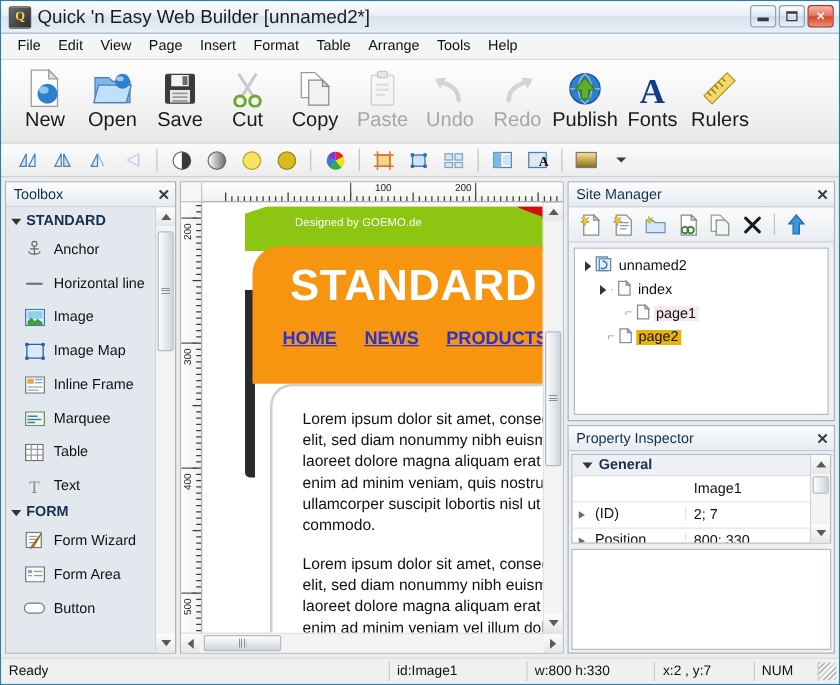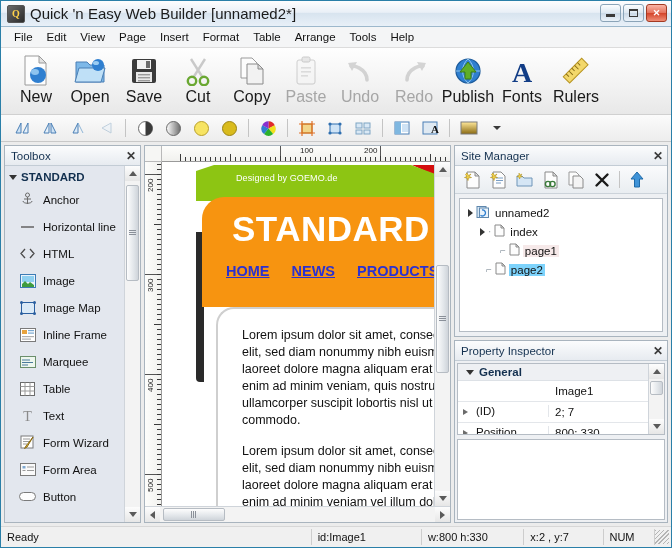--- a/index.html
+++ b/index.html
@@ -200,21 +200,21 @@
   .site-mgr{flex:0 0 192px;}
   .sm-toolbar{height:27px;flex:0 0 27px;background:linear-gradient(to bottom,#fafbfc,#e9edf1);
     border-bottom:1px solid #ccd3da;display:flex;align-items:center;padding-left:5px;gap:2px;}
   .sm-btn{width:22px;height:22px;display:flex;align-items:center;justify-content:center;
     border:1px solid transparent;border-radius:2px;}
   .sm-sep{width:1px;height:17px;background:#c4c4c4;margin:0 3px;}
   .sm-tree{flex:1 1 auto;background:#fff;border:1px solid #b5bcc4;margin:4px;overflow:hidden;
     font-size:11.5px;color:#111;padding:4px 0 0 6px;box-sizing:border-box;}
   .tr-row{display:flex;align-items:center;height:19px;gap:3px;}
   .tr-lbl{padding:0 2px;}
-  .tr-lbl.sel{background:#7dd3fc;}
+  .tr-lbl.sel{background:#eab308;}
   .tr-lbl.sel2{background:#f6e9e9;}
   .dot-line{color:#9aa4ad;font-size:10px;letter-spacing:0px;}
 
   .prop-insp{flex:1 1 auto;display:flex;min-height:0;}
   .pi-body{flex:0 0 70px;display:flex;background:#fff;border:1px solid #b5bcc4;margin:2px;overflow:hidden;}
   .pi-grid{flex:1 1 auto;overflow:hidden;}
   .pi-group{display:flex;align-items:center;gap:5px;padding:2px 0 2px 5px;background:#eef0f3;
     font-weight:bold;color:#13304f;font-size:11.5px;border-bottom:1px solid #dde1e6;}
   .pi-row{display:flex;height:20px;align-items:center;border-bottom:1px solid #e3e6ea;font-size:11.5px;}
   .pi-exp{width:15px;flex:0 0 15px;display:flex;align-items:center;justify-content:center;}
@@ -542,28 +542,20 @@
 
           <div class="tbx-item">
             <span class="tbx-ico">
               <svg width="15" height="15" viewBox="0 0 15 15">
                   <path d="M1 8 h13" stroke="#6b6b6b" stroke-width="1.6"></path>
                 </svg>
             </span>
             <span>Horizontal line</span>
           </div>
 
-          <div class="tbx-item">
-            <span class="tbx-ico">
-              <svg width="15" height="15" viewBox="0 0 15 15">
-                  <path d="M5 3 L1 7.5 L5 12 M10 3 L14 7.5 L10 12" stroke="#4a4a4a" fill="none" stroke-width="1.3"></path>
-                </svg>
-            </span>
-            <span>HTML</span>
-          </div>
 
           <div class="tbx-item">
             <span class="tbx-ico">
               <svg width="16" height="14" viewBox="0 0 16 14">
                   <rect x="0.5" y="0.5" width="15" height="13" fill="#eaf3fb" stroke="#3d7cb5"></rect>
                   <rect x="2" y="2" width="12" height="6" fill="#8fd0f0"></rect>
                   <path d="M2 10 l3-3 3 3 2-2 4 3 v2 h-12 z" fill="#3f9c3f"></path>
                 </svg>
             </span>
             <span>Image</span>
@@ -618,20 +610,24 @@
 
           <div class="tbx-item">
             <span class="tbx-ico">
               <svg width="15" height="15" viewBox="0 0 15 15">
                   <text x="7.5" y="13" font-size="14" font-family="Liberation Serif, serif" fill="#8a8a8a" text-anchor="middle">T</text>
                 </svg>
             </span>
             <span>Text</span>
           </div>
 
+          <div class="tbx-group">
+            <span class="tri open"></span>
+            <span>FORM</span>
+          </div>
 
           <div class="tbx-item">
             <span class="tbx-ico">
               <svg width="16" height="15" viewBox="0 0 16 15">
                   <rect x="1" y="1" width="12" height="12" fill="#fff" stroke="#7a7a7a"></rect>
                   <path d="M3 4 h7 M3 6.5 h7 M3 9 h4" stroke="#9a9a9a"></path>
                   <path d="M13 2 L6 11 L4.5 13.5 L7 12 z" fill="#f2c84a" stroke="#8a6a14"></path>
                 </svg>
             </span>
             <span>Form Wizard</span>

